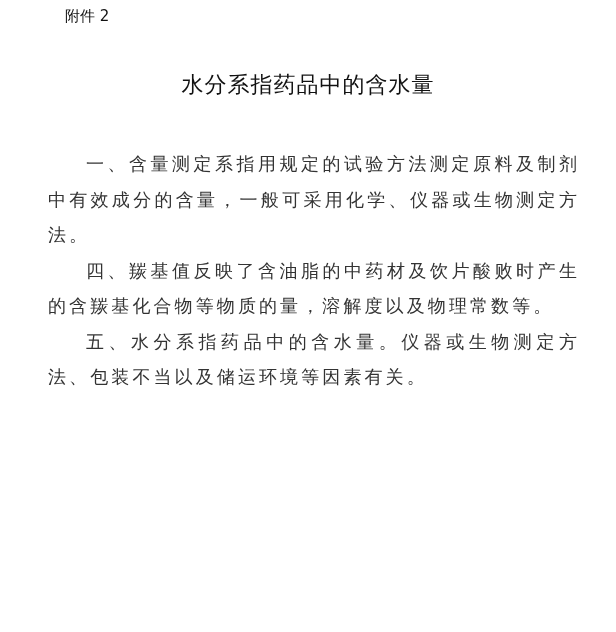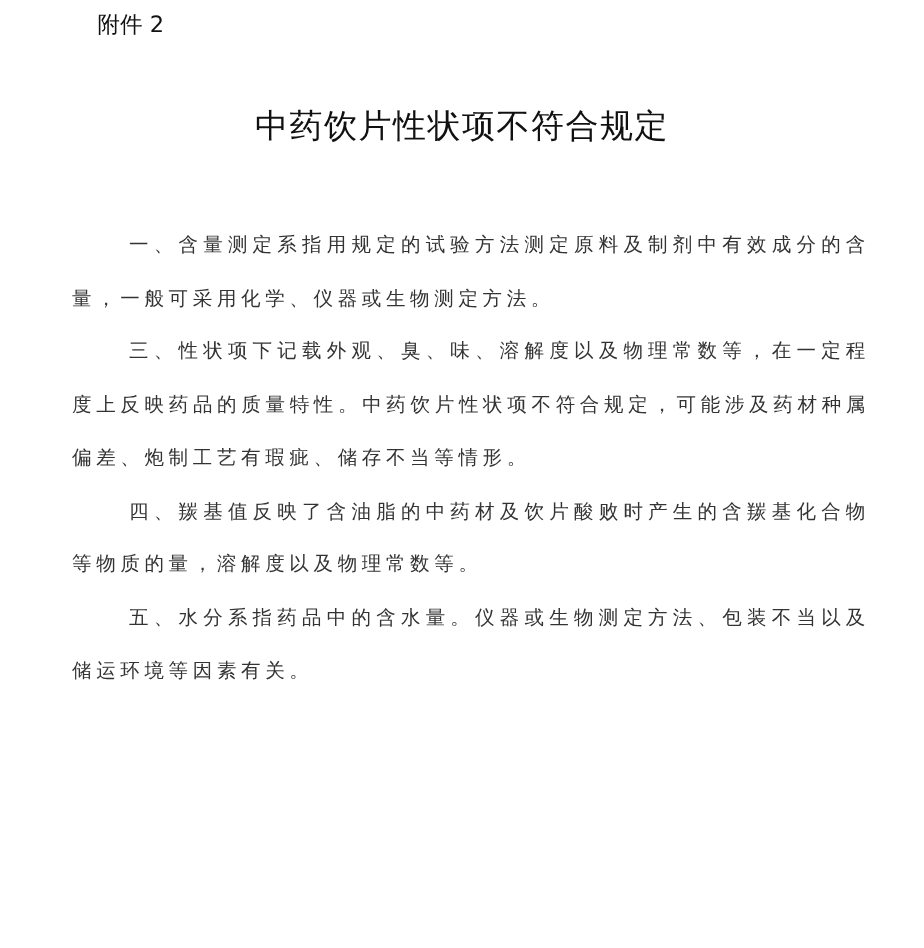--- a/index.html
+++ b/index.html
@@ -39,34 +39,33 @@
   }
   .doc-body {
     position: absolute;
     left: 48px;
     top: 146px;
     width: 532px;
   }
   .para {
     margin: 0;
     font-family: "DejaVu Serif", "Liberation Serif", serif;
-    font-size: 13px;
+    font-size: 18px;
     line-height: 35.5px;
     letter-spacing: 3.1px;
     text-indent: 38px;
     text-align: justify;
     text-align-last: left;
     color: #333;
   }
 </style>
 </head>
 <body>
 
 <div class="attachment-label">附件 2</div>
 
-<div class="doc-title">中药饮片性状项不符合规定</div>
+<div class="doc-title">水分系指药品中的含水量</div>
 
 <div class="doc-body">
   <p class="para">一、含量测定系指用规定的试验方法测定原料及制剂中有效成分的含量，一般可采用化学、仪器或生物测定方法。</p>
-  <p class="para">三、性状项下记载外观、臭、味、溶解度以及物理常数等，在一定程度上反映药品的质量特性。中药饮片性状项不符合规定，可能涉及药材种属偏差、炮制工艺有瑕疵、储存不当等情形。</p>
   <p class="para">四、羰基值反映了含油脂的中药材及饮片酸败时产生的含羰基化合物等物质的量，溶解度以及物理常数等。</p>
   <p class="para">五、水分系指药品中的含水量。仪器或生物测定方法、包装不当以及储运环境等因素有关。</p>
 </div>
 
 </body></html>

